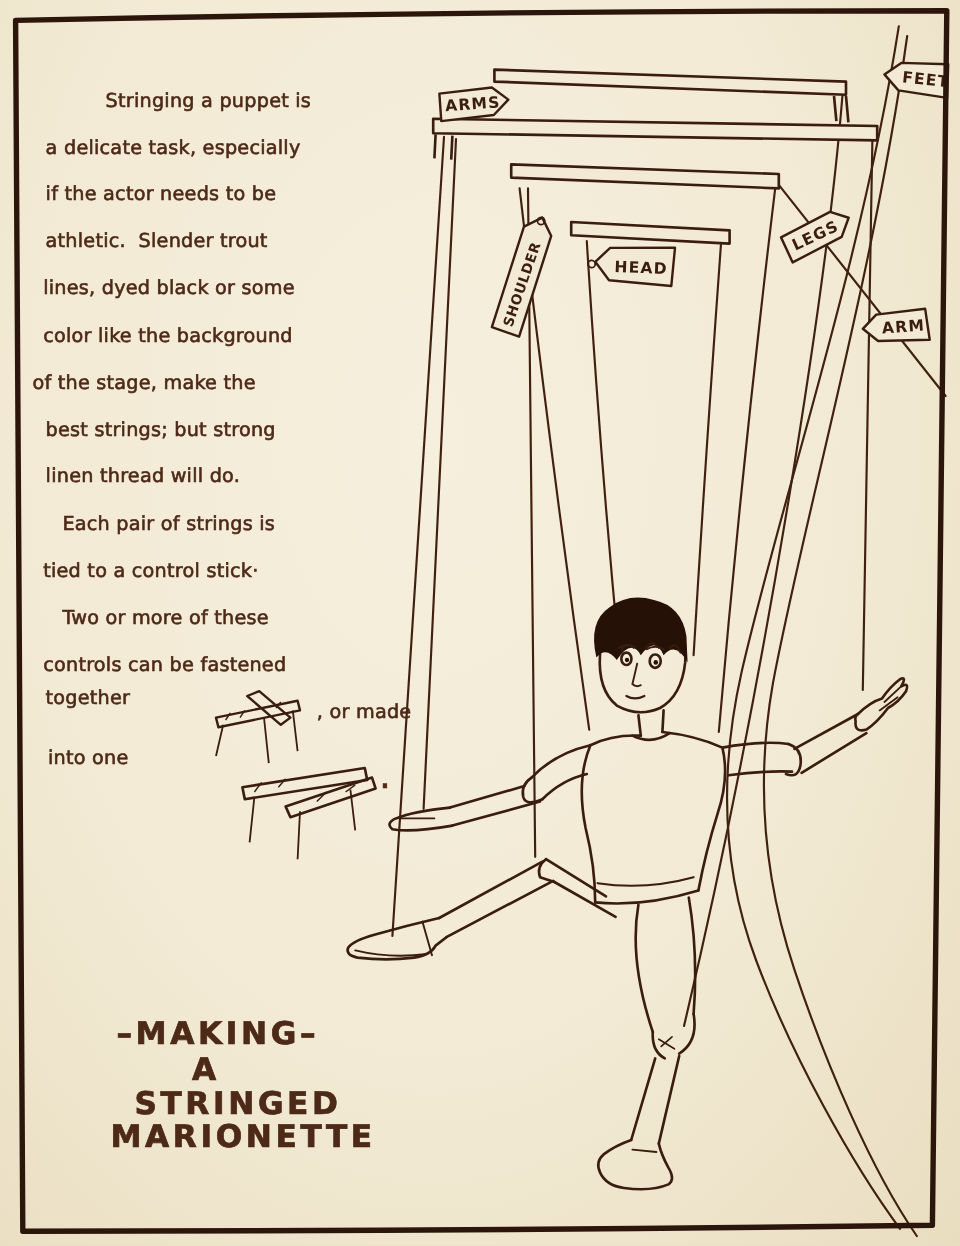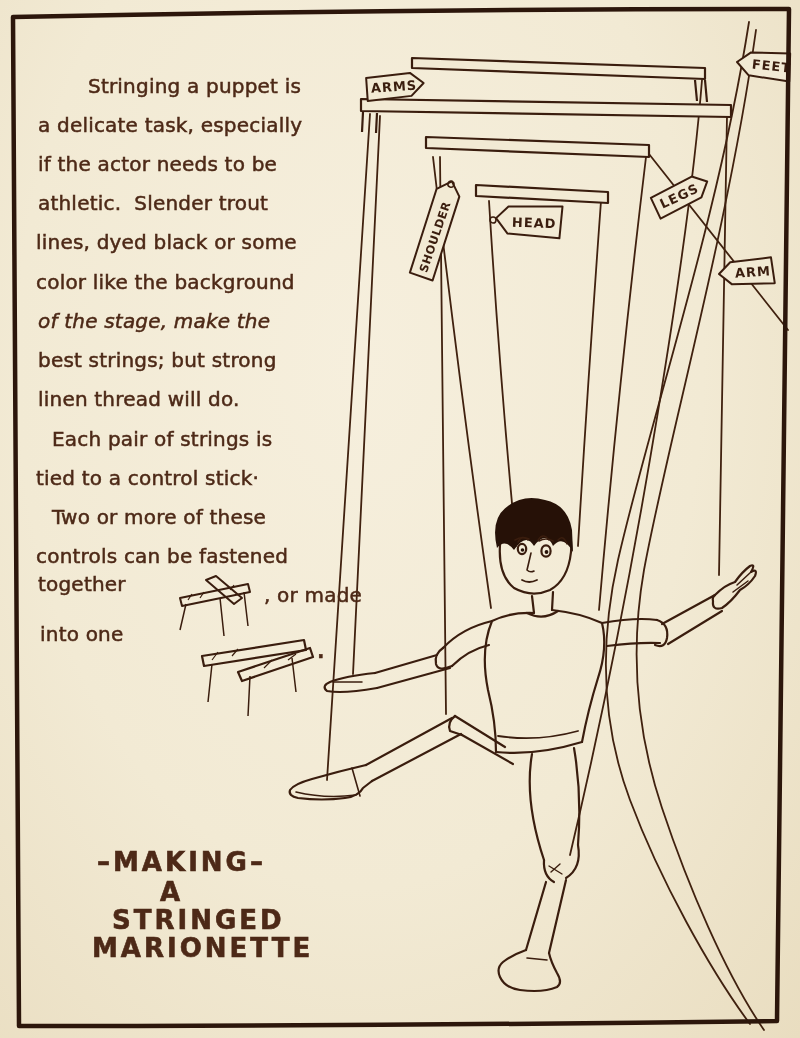--- a/index.html
+++ b/index.html
@@ -9,21 +9,21 @@
     font-family:"DejaVu Sans", sans-serif;
   }
   .page{
     position:absolute;left:0;top:0;width:800px;height:1038px;
     background:radial-gradient(ellipse at 45% 35%, #f6efdd 0%, #f2ead4 55%, #e9ddc0 100%);
   }
   svg{position:absolute;left:0;top:0;}
   .hand{
     position:absolute;
     color:#4d2917;
-    font-size:20px;
+    font-size:16px;
     letter-spacing:0.2px;
     white-space:pre;
     -webkit-text-stroke:0.5px #4d2917;
     font-family:"DejaVu Sans", sans-serif;
   }
   .caption{
     position:absolute;
     color:#4d2917;
     font-size:26px;
     letter-spacing:3px;
@@ -163,21 +163,21 @@
   <path fill="none" stroke="#2c160b" stroke-width="4.5" stroke-linejoin="round" d="M13,17 Q390,9 789,9 Q783,520 777,1021 Q390,1026 19,1026 Q15,520 13,17 Z"></path>
 </svg>
 
 <div>
   <div class="hand" style="left:88px; top:74px;">Stringing a puppet is</div>
   <div class="hand" style="left:38px; top:113px;text-align:center;">a delicate task, especially</div>
   <div class="hand" style="left:38px; top:152px;">if the actor needs to be</div>
   <div class="hand" style="left:38px; top:191px;text-align:right;">athletic.  Slender trout</div>
   <div class="hand" style="left:36px; top:230px;">lines, dyed black or some</div>
   <div class="hand" style="left:36px; top:270px;">color like the background</div>
-  <div class="hand" style="left:38px; top:309px;font-style:italic;">of the stage, make the</div>
+  <div class="hand" style="left:27px; top:309px;">of the stage, make the</div>
   <div class="hand" style="left:38px; top:348px;">best strings; but strong</div>
   <div class="hand" style="left:38px; top:387px;">linen thread will do.</div>
   <div class="hand" style="left:52px; top:427px;">Each pair of strings is</div>
   <div class="hand" style="left:36px; top:466px;">tied to a control stick·</div>
   <div class="hand" style="left:52px; top:505px;text-align:right;">Two or more of these</div>
   <div class="hand" style="left:36px; top:544px;">controls can be fastened</div>
   <div class="hand" style="left:38px; top:572px;">together</div>
   <div class="hand" style="left:264px; top:583px;">, or made</div>
   <div class="hand" style="left:40px; top:622px;">into one</div>
   <div class="hand" style="left:316px; top:630px; font-size:30px;">.</div>

